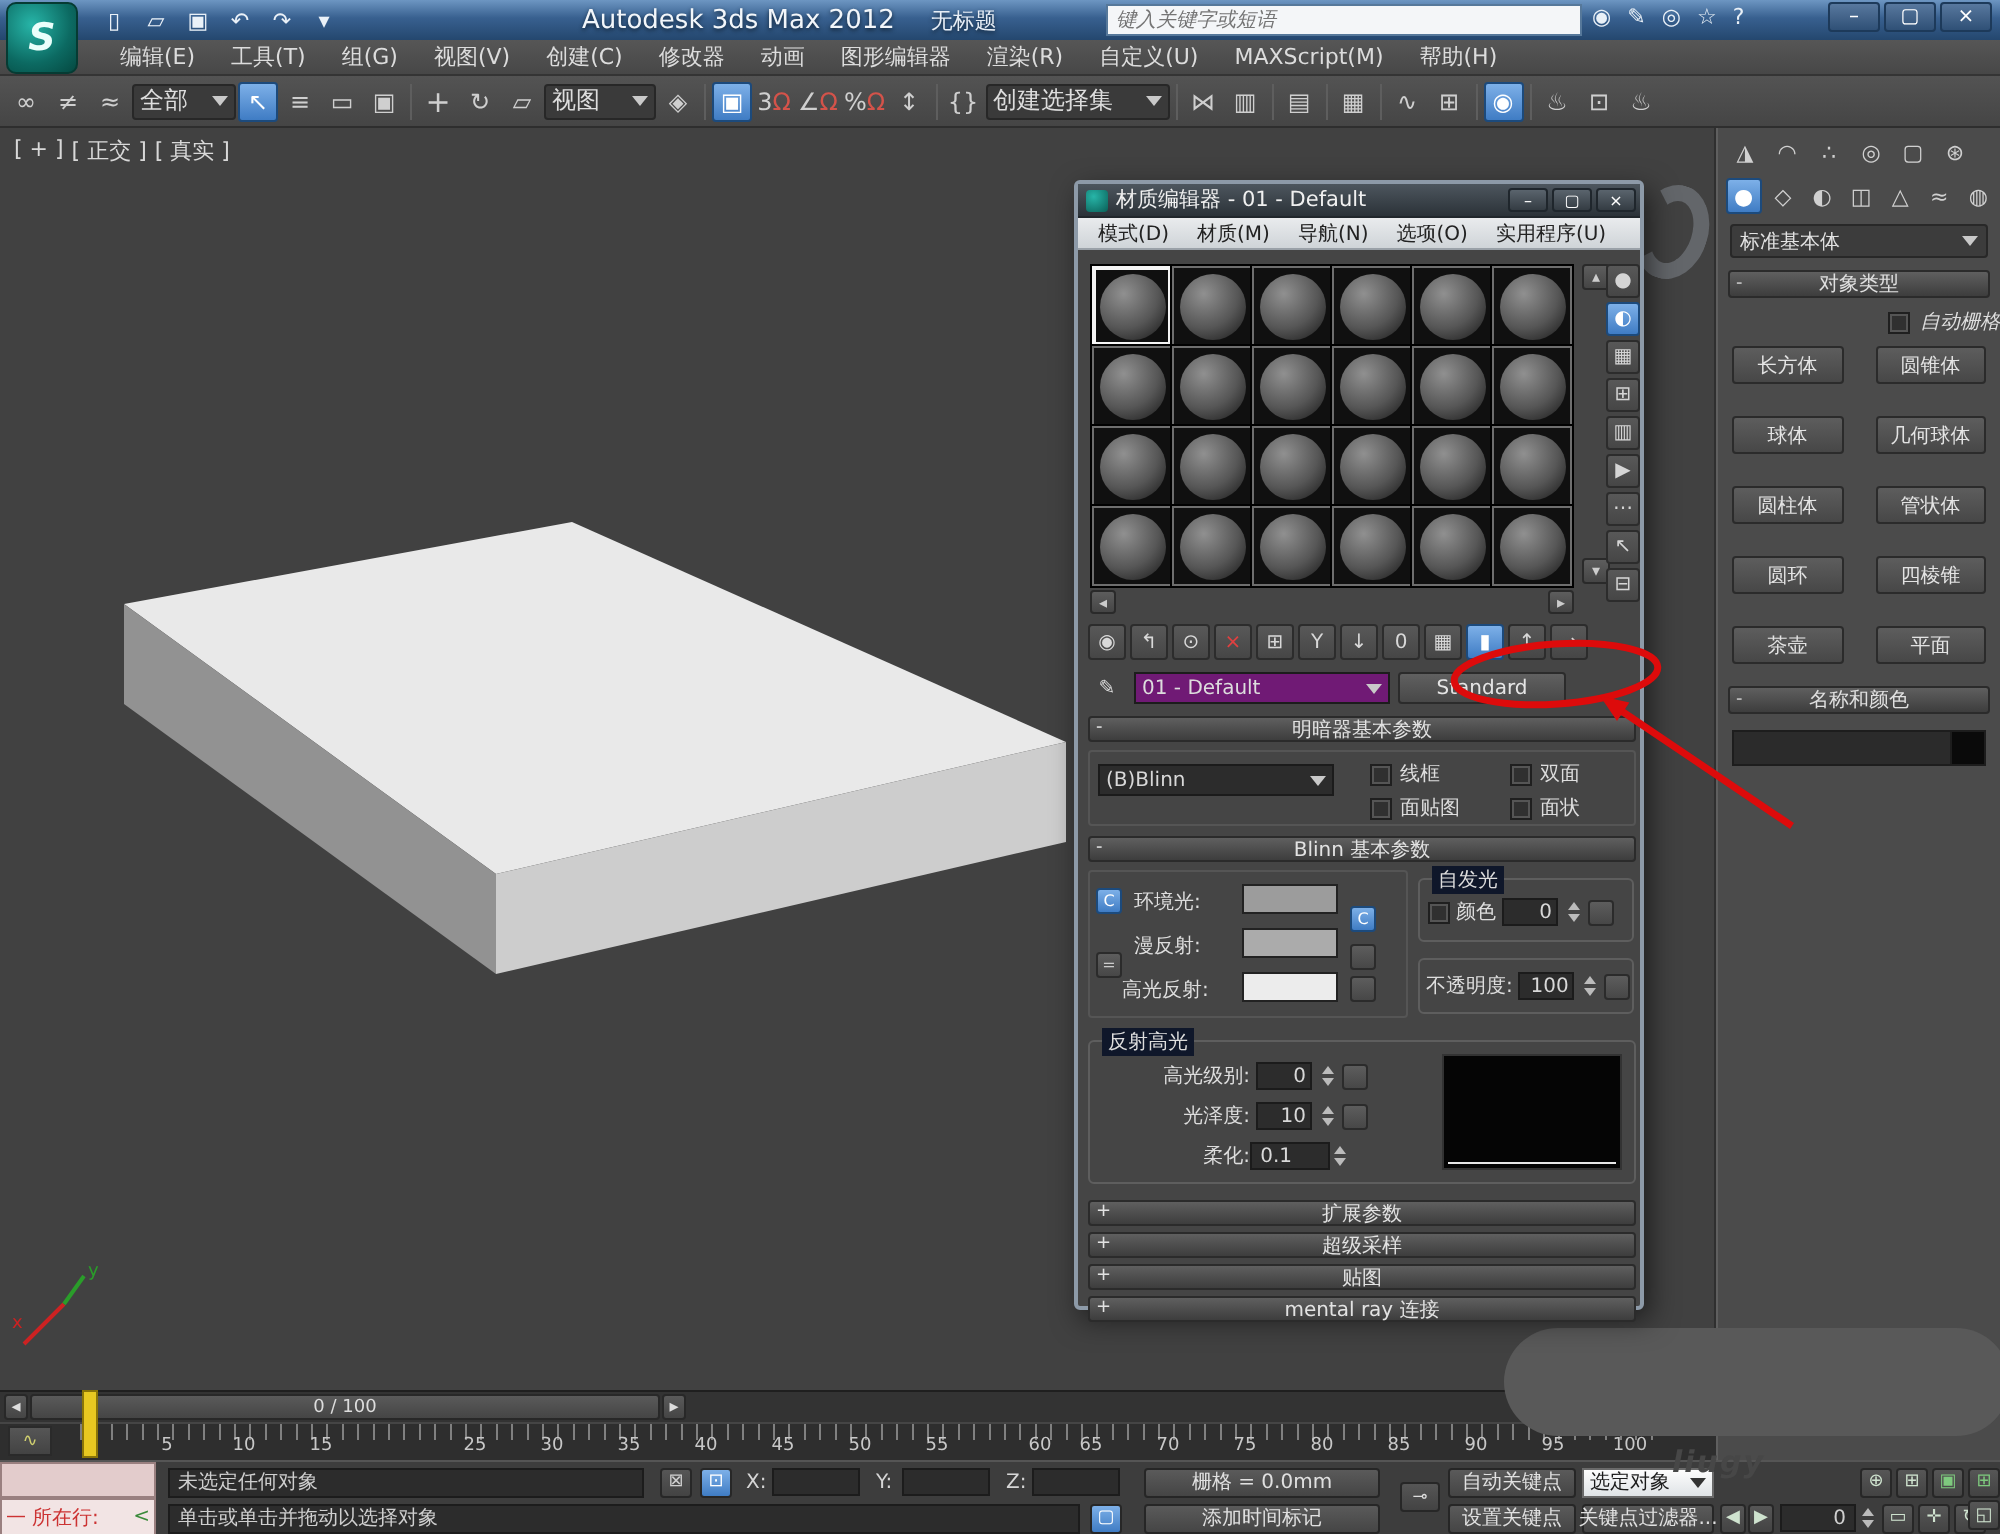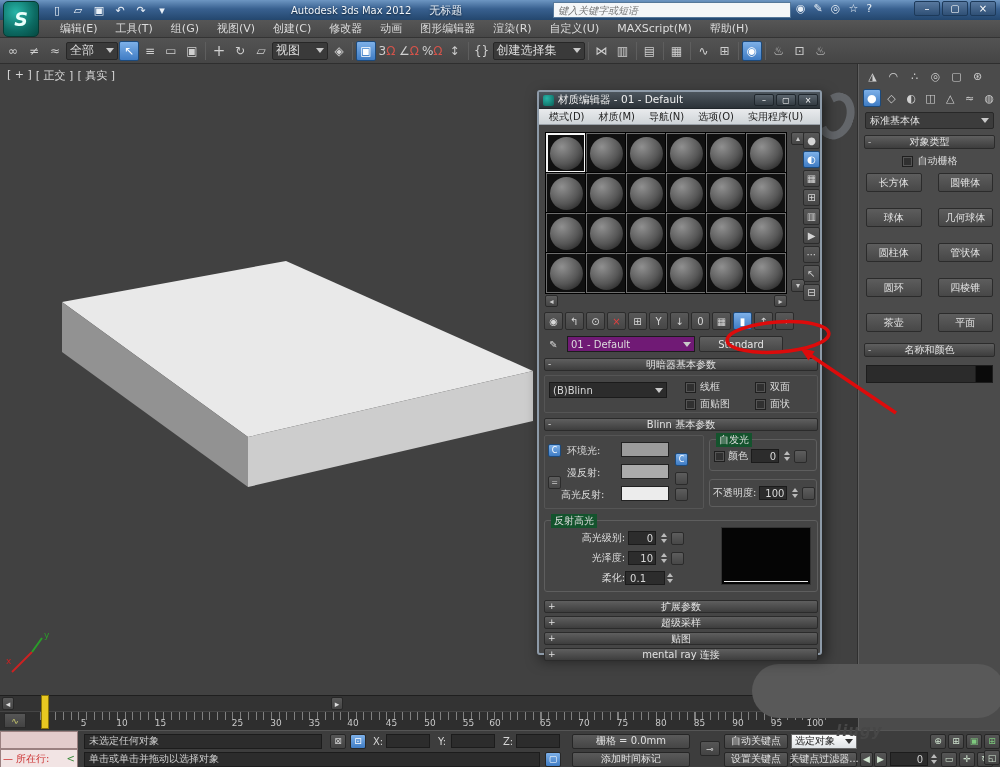--- a/index.html
+++ b/index.html
@@ -3,21 +3,21 @@
 <meta charset="utf-8">
 <style>
   *{margin:0;padding:0;box-sizing:border-box;font-family:"DejaVu Sans",sans-serif;}
   html,body{width:1000px;height:767px;overflow:hidden;background:#414141;color:#d6d6d6;font-size:11px;}
   .abs{position:absolute;}
   
   #titlebar{position:absolute;left:0;top:0;width:1000px;height:20px;background:linear-gradient(#6d96c2,#38608f 45%,#24476e);display:flex;align-items:center;z-index:12;}
   #logo{position:absolute;left:3px;top:1px;width:36px;height:36px;border-radius:5px;background:radial-gradient(circle at 35% 30%,#27b5a8,#0c6a62 60%,#054941);border:1px solid #063b33;color:#eafffb;font-weight:bold;font-size:19px;display:flex;align-items:center;justify-content:center;z-index:15;font-style:italic;}
   .qat{display:flex;gap:3px;margin-left:48px;}
   .qbtn{width:18px;height:16px;display:flex;align-items:center;justify-content:center;color:#eaf1f8;font-size:11px;border-radius:2px;}
-  .ttl{color:#f2f6fa;font-size:10px;text-shadow:0 1px 2px #123;margin-left:120px;white-space:nowrap;}
+  .ttl{color:#f2f6fa;font-size:13px;text-shadow:0 1px 2px #123;margin-left:120px;white-space:nowrap;}
   .ttl2{color:#e7eef6;font-size:11px;margin-left:18px;text-shadow:0 1px 2px #123;}
   #searchbox{position:absolute;left:553px;top:2px;width:238px;height:16px;background:#f4f6f8;border:1px solid #5a7folid;border:1px solid #56789a;color:#8a8f96;font-size:10px;font-style:italic;padding:0 4px;}
   .commicons{position:absolute;left:796px;top:2px;display:flex;gap:8px;color:#e9f0f7;font-size:11px;}
   .winbtns{position:absolute;right:4px;top:1px;display:flex;gap:2px;}
   .winbtn{width:26px;height:15px;background:linear-gradient(#5d7floral,#3a5a80);background:linear-gradient(#58789e,#2f5076);border:1px solid #1d3a5a;border-radius:2px;color:#fff;font-size:10px;display:flex;align-items:center;justify-content:center;}
   #menubar{position:absolute;left:0;top:20px;width:1000px;height:18px;background:linear-gradient(#565656,#474747);border-bottom:1px solid #343434;display:flex;align-items:center;gap:2px;padding-left:52px;z-index:12;}
   .mitem{padding:2px 8px;color:#dcdcdc;font-size:11px;white-space:nowrap;}
   #toolbar{position:absolute;left:0;top:38px;width:1000px;height:26px;background:linear-gradient(#535353,#454545);border-bottom:1px solid #2e2e2e;display:flex;align-items:center;gap:1px;padding-left:3px;z-index:12;}
   .ibtn{min-width:20px;height:20px;display:flex;align-items:center;justify-content:center;color:#cfcfcf;font-size:12px;border-radius:2px;border:1px solid transparent;}
   .ibtn.on{background:linear-gradient(#7db0e8,#3f7cc4);border:1px solid #1c4a7c;color:#fff;}
@@ -29,21 +29,21 @@
   #viewport{position:absolute;left:0;top:64px;width:858px;height:631px;background:#414141;border-right:1px solid #2f2f2f;}
   #vplabel{position:absolute;left:7px;top:4px;color:#d8d8d8;font-size:11px;display:flex;gap:4px;}
   
   #cmdpanel{position:absolute;left:858px;top:64px;width:142px;height:666px;background:#4b4b4b;border-left:1px solid #5f5f5f;}
   .tabrow{display:flex;gap:2px;padding:3px 2px 1px 4px;}
   .tbtn{width:19px;height:18px;display:flex;align-items:center;justify-content:center;color:#d0d0d0;font-size:11px;border-radius:2px;}
   .tbtn.on{background:linear-gradient(#7db0e8,#3f7cc4);color:#fff;border:1px solid #1c4a7c;}
   .pdrop{margin:4px 6px 0 6px;height:17px;background:#3c3c3c;border:1px solid #282828;border-radius:2px;display:flex;align-items:center;justify-content:space-between;padding:0 4px;color:#e2e2e2;font-size:10px;}
   .rollout{margin:6px 5px 0 5px;height:14px;background:linear-gradient(#5f5f5f,#3d3d3d);border:1px solid #2b2b2b;border-radius:2px;color:#e0e0e0;font-size:10px;display:flex;align-items:center;justify-content:center;position:relative;}
   .rollout .pm{position:absolute;left:3px;top:1px;font-size:9px;color:#cdcdcd;}
-  .cbrow{display:flex;align-items:center;gap:5px;justify-content:center;margin-top:5px;font-size:10px;color:#ddd;}
+  .cbrow{display:flex;align-items:center;gap:5px;justify-content:flex-end;margin-top:5px;font-size:10px;color:#ddd;font-style:italic;}
   .cb{width:11px;height:11px;background:#303030;border:1px solid #1f1f1f;box-shadow:inset 0 0 0 1px #555;}
   .objgrid{display:grid;grid-template-columns:1fr 1fr;gap:16px;padding:5px 7px;}
   .obtn{height:19px;background:linear-gradient(#5d5d5d,#474747);border:1px solid #2b2b2b;border-radius:2px;color:#e3e3e3;font-size:10px;display:flex;align-items:center;justify-content:center;white-space:nowrap;}
   #namefield{margin:8px 7px 0 7px;height:18px;background:#2b2b2b;border:1px solid #1d1d1d;display:flex;}
   #nameinput{flex:1;}
   #colorswatch{width:17px;height:16px;border-left:1px solid #1d1d1d;}
   
   #matdlg{position:absolute;left:537px;top:90px;width:285px;height:565px;background:#454545;border:2px solid #8d9aa8;border-radius:3px;box-shadow:3px 5px 14px rgba(0,0,0,.55);z-index:10;}
   #mtitle{height:17px;background:linear-gradient(#4d565e,#2b3238);display:flex;align-items:center;color:#f0f0f0;font-size:10.5px;padding-left:4px;border-bottom:1px solid #20262b;}
   #mico{width:11px;height:11px;border-radius:2px;background:radial-gradient(circle at 35% 30%,#27b5a8,#0a5f57);margin-right:4px;}
@@ -68,21 +68,21 @@
   #mnamedrop{width:128px;height:16px;background:#701a75;border:1px solid #1c1c1c;color:#ddd;font-size:10px;display:flex;align-items:center;justify-content:space-between;padding:0 3px;}
   #mtypebtn{width:84px;height:16px;background:linear-gradient(#606060,#484848);border:1px solid #2b2b2b;border-radius:2px;color:#e5e5e5;font-size:10px;display:flex;align-items:center;justify-content:center;}
   .mrollout{position:absolute;left:5px;width:274px;height:13px;background:linear-gradient(#5f5f5f,#3d3d3d);border:1px solid #2b2b2b;border-radius:2px;color:#e2e2e2;font-size:10px;display:flex;align-items:center;justify-content:center;}
   .mrollout .pm{position:absolute;left:3px;top:0;font-size:9px;}
   .fld{background:#2c2c2c;border:1px solid #1b1b1b;color:#d8d8d8;font-size:10px;display:flex;align-items:center;}
   .spin{display:flex;flex-direction:column;justify-content:center;width:9px;height:14px;}
   .spin i{width:0;height:0;border-left:3px solid transparent;border-right:3px solid transparent;margin:1px auto;}
   .spin .u{border-bottom:4px solid #bbb;} .spin .d{border-top:4px solid #bbb;}
   .mapbtn{width:13px;height:13px;background:linear-gradient(#5d5d5d,#474747);border:1px solid #2b2b2b;border-radius:2px;}
   .gbox{position:absolute;border:1px solid #5e5e5e;border-radius:3px;}
-  .gbox .cap{position:absolute;top:-7px;left:6px;background:#14532d;padding:0 3px;font-size:10px;color:#ddd;}
+  .gbox .cap{position:absolute;top:-7px;left:6px;background:#0f172a;padding:0 3px;font-size:10px;color:#ddd;}
   .lbl{font-size:10px;color:#ddd;white-space:nowrap;}
   .lockbtn{width:13px;height:13px;background:linear-gradient(#7db0e8,#3f7cc4);border:1px solid #1c4a7c;border-radius:2px;color:#fff;font-size:8px;display:flex;align-items:center;justify-content:center;}
   .lockbtn.off{background:linear-gradient(#5d5d5d,#474747);border-color:#2b2b2b;color:#ccc;}
   
   #timeslider{position:absolute;left:0;top:695px;width:858px;height:16px;background:#333;border-top:1px solid #1f1f1f;z-index:3;}
   .tsbtn{position:absolute;top:1px;height:13px;background:linear-gradient(#5a5a5a,#454545);border:1px solid #282828;border-radius:2px;color:#ddd;font-size:9px;display:flex;align-items:center;justify-content:center;}
   #ruler{position:absolute;left:0;top:711px;width:858px;height:19px;background:#2e2e2e;border-top:1px solid #454545;z-index:3;}
   #ticks{position:absolute;left:40px;top:0;width:790px;height:8px;background:repeating-linear-gradient(90deg,#808080 0 1px,transparent 1px 7.7px);}
   .rnum{position:absolute;top:6px;transform:translateX(-50%);font-size:9px;color:#c8c8c8;}
   #caret{position:absolute;left:41px;top:695px;width:8px;height:34px;background:#e8c821;border:1px solid #8a7408;z-index:4;}
@@ -525,37 +525,38 @@
       <span>贴图</span>
     </div>
   <div class="mrollout" style="top:556px">
       <span class="pm">+</span>
       <span>mental ray 连接</span>
     </div>
 </div>
 
 <div id="timeslider">
   <div class="tsbtn" style="left:2px;width:12px">◂</div>
+  <div class="tsbtn" style="left:15px;width:315px">0 / 100</div>
   <div class="tsbtn" style="left:331px;width:12px">▸</div>
 </div>
 <div id="ruler">
     <div id="ticks"></div>
     <span class="rnum" style="left: 45px;">0</span>
     <span class="rnum" style="left: 83.5px;">5</span>
     <span class="rnum" style="left: 122px;">10</span>
     <span class="rnum" style="left: 160.5px;">15</span>
     <span class="rnum" style="left: 199px; margin-top: 13px;">20</span>
     <span class="rnum" style="left: 237.5px;">25</span>
     <span class="rnum" style="left: 276px;">30</span>
     <span class="rnum" style="left: 314.5px;">35</span>
     <span class="rnum" style="left: 353px;">40</span>
     <span class="rnum" style="left: 391.5px;">45</span>
     <span class="rnum" style="left: 430px;">50</span>
     <span class="rnum" style="left: 468.5px;">55</span>
-    <span class="rnum" style="left: 495px;">60</span>
+    <span class="rnum" style="left: 520px;">60</span>
     <span class="rnum" style="left: 545.5px;">65</span>
     <span class="rnum" style="left: 584px;">70</span>
     <span class="rnum" style="left: 622.5px;">75</span>
     <span class="rnum" style="left: 661px;">80</span>
     <span class="rnum" style="left: 699.5px;">85</span>
     <span class="rnum" style="left: 738px;">90</span>
     <span class="rnum" style="left: 776.5px;">95</span>
     <span class="rnum" style="left: 815px;">100</span>
   </div>
 <div id="caret"></div>

